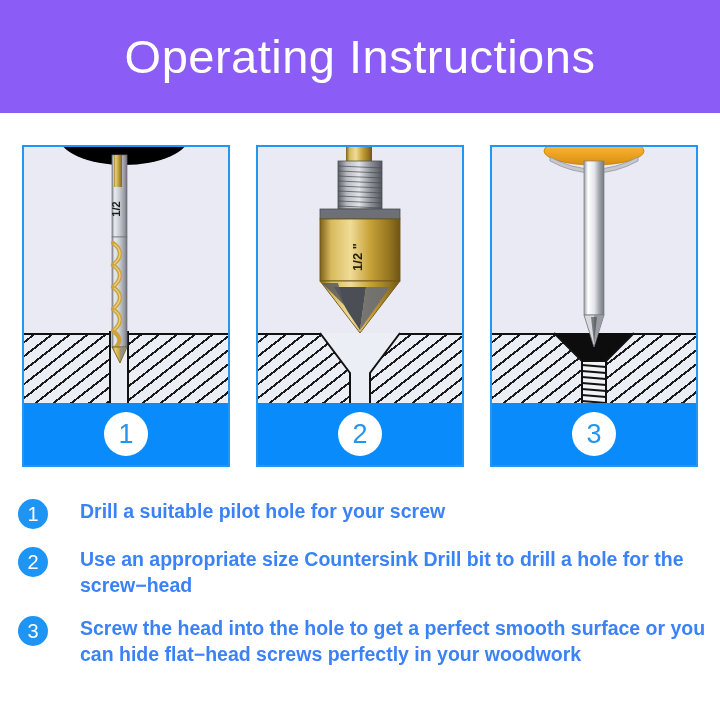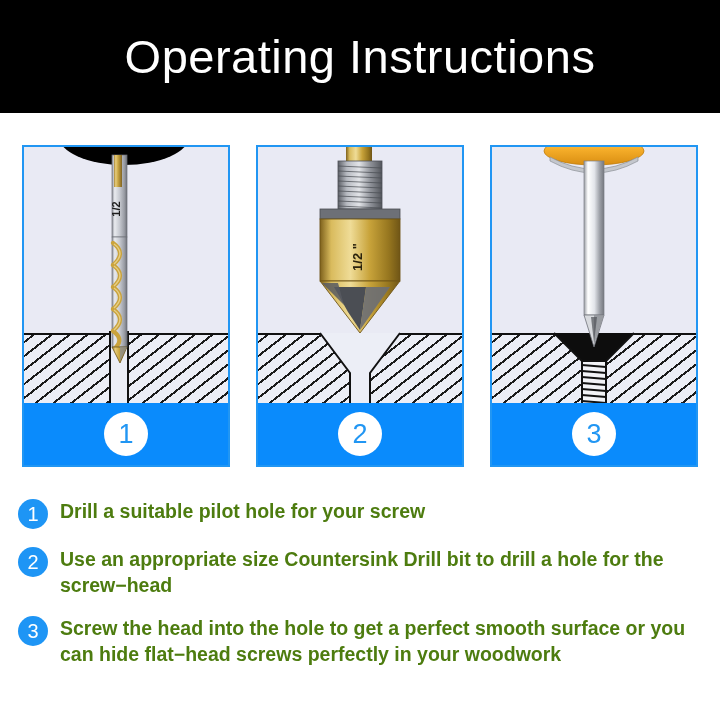--- a/index.html
+++ b/index.html
@@ -15,21 +15,21 @@
     position: relative;
   }
 
   
   #header-banner {
     position: absolute;
     left: 0;
     top: 0;
     width: 720px;
     height: 113px;
-    background: #000000;
+    background: #8b5cf6;
     display: flex;
     align-items: center;
     justify-content: center;
   }
   #header-title {
     color: #ffffff;
     font-size: 47px;
     font-weight: 400;
     letter-spacing: 0.5px;
     line-height: 1;
@@ -133,22 +133,22 @@
     color: #ffffff;
     font-size: 20px;
     font-weight: 400;
     display: flex;
     align-items: center;
     justify-content: center;
     line-height: 1;
     margin-top: 1px;
   }
   .instruction-text {
-    margin-left: 12px;
-    color: #4d7c0f;
+    margin-left: 32px;
+    color: #3b82f6;
     font-size: 19.5px;
     font-weight: 700;
     line-height: 26px;
     max-width: 650px;
   }
 </style>
 </head>
 <body>
 
 <div id="header-banner">

